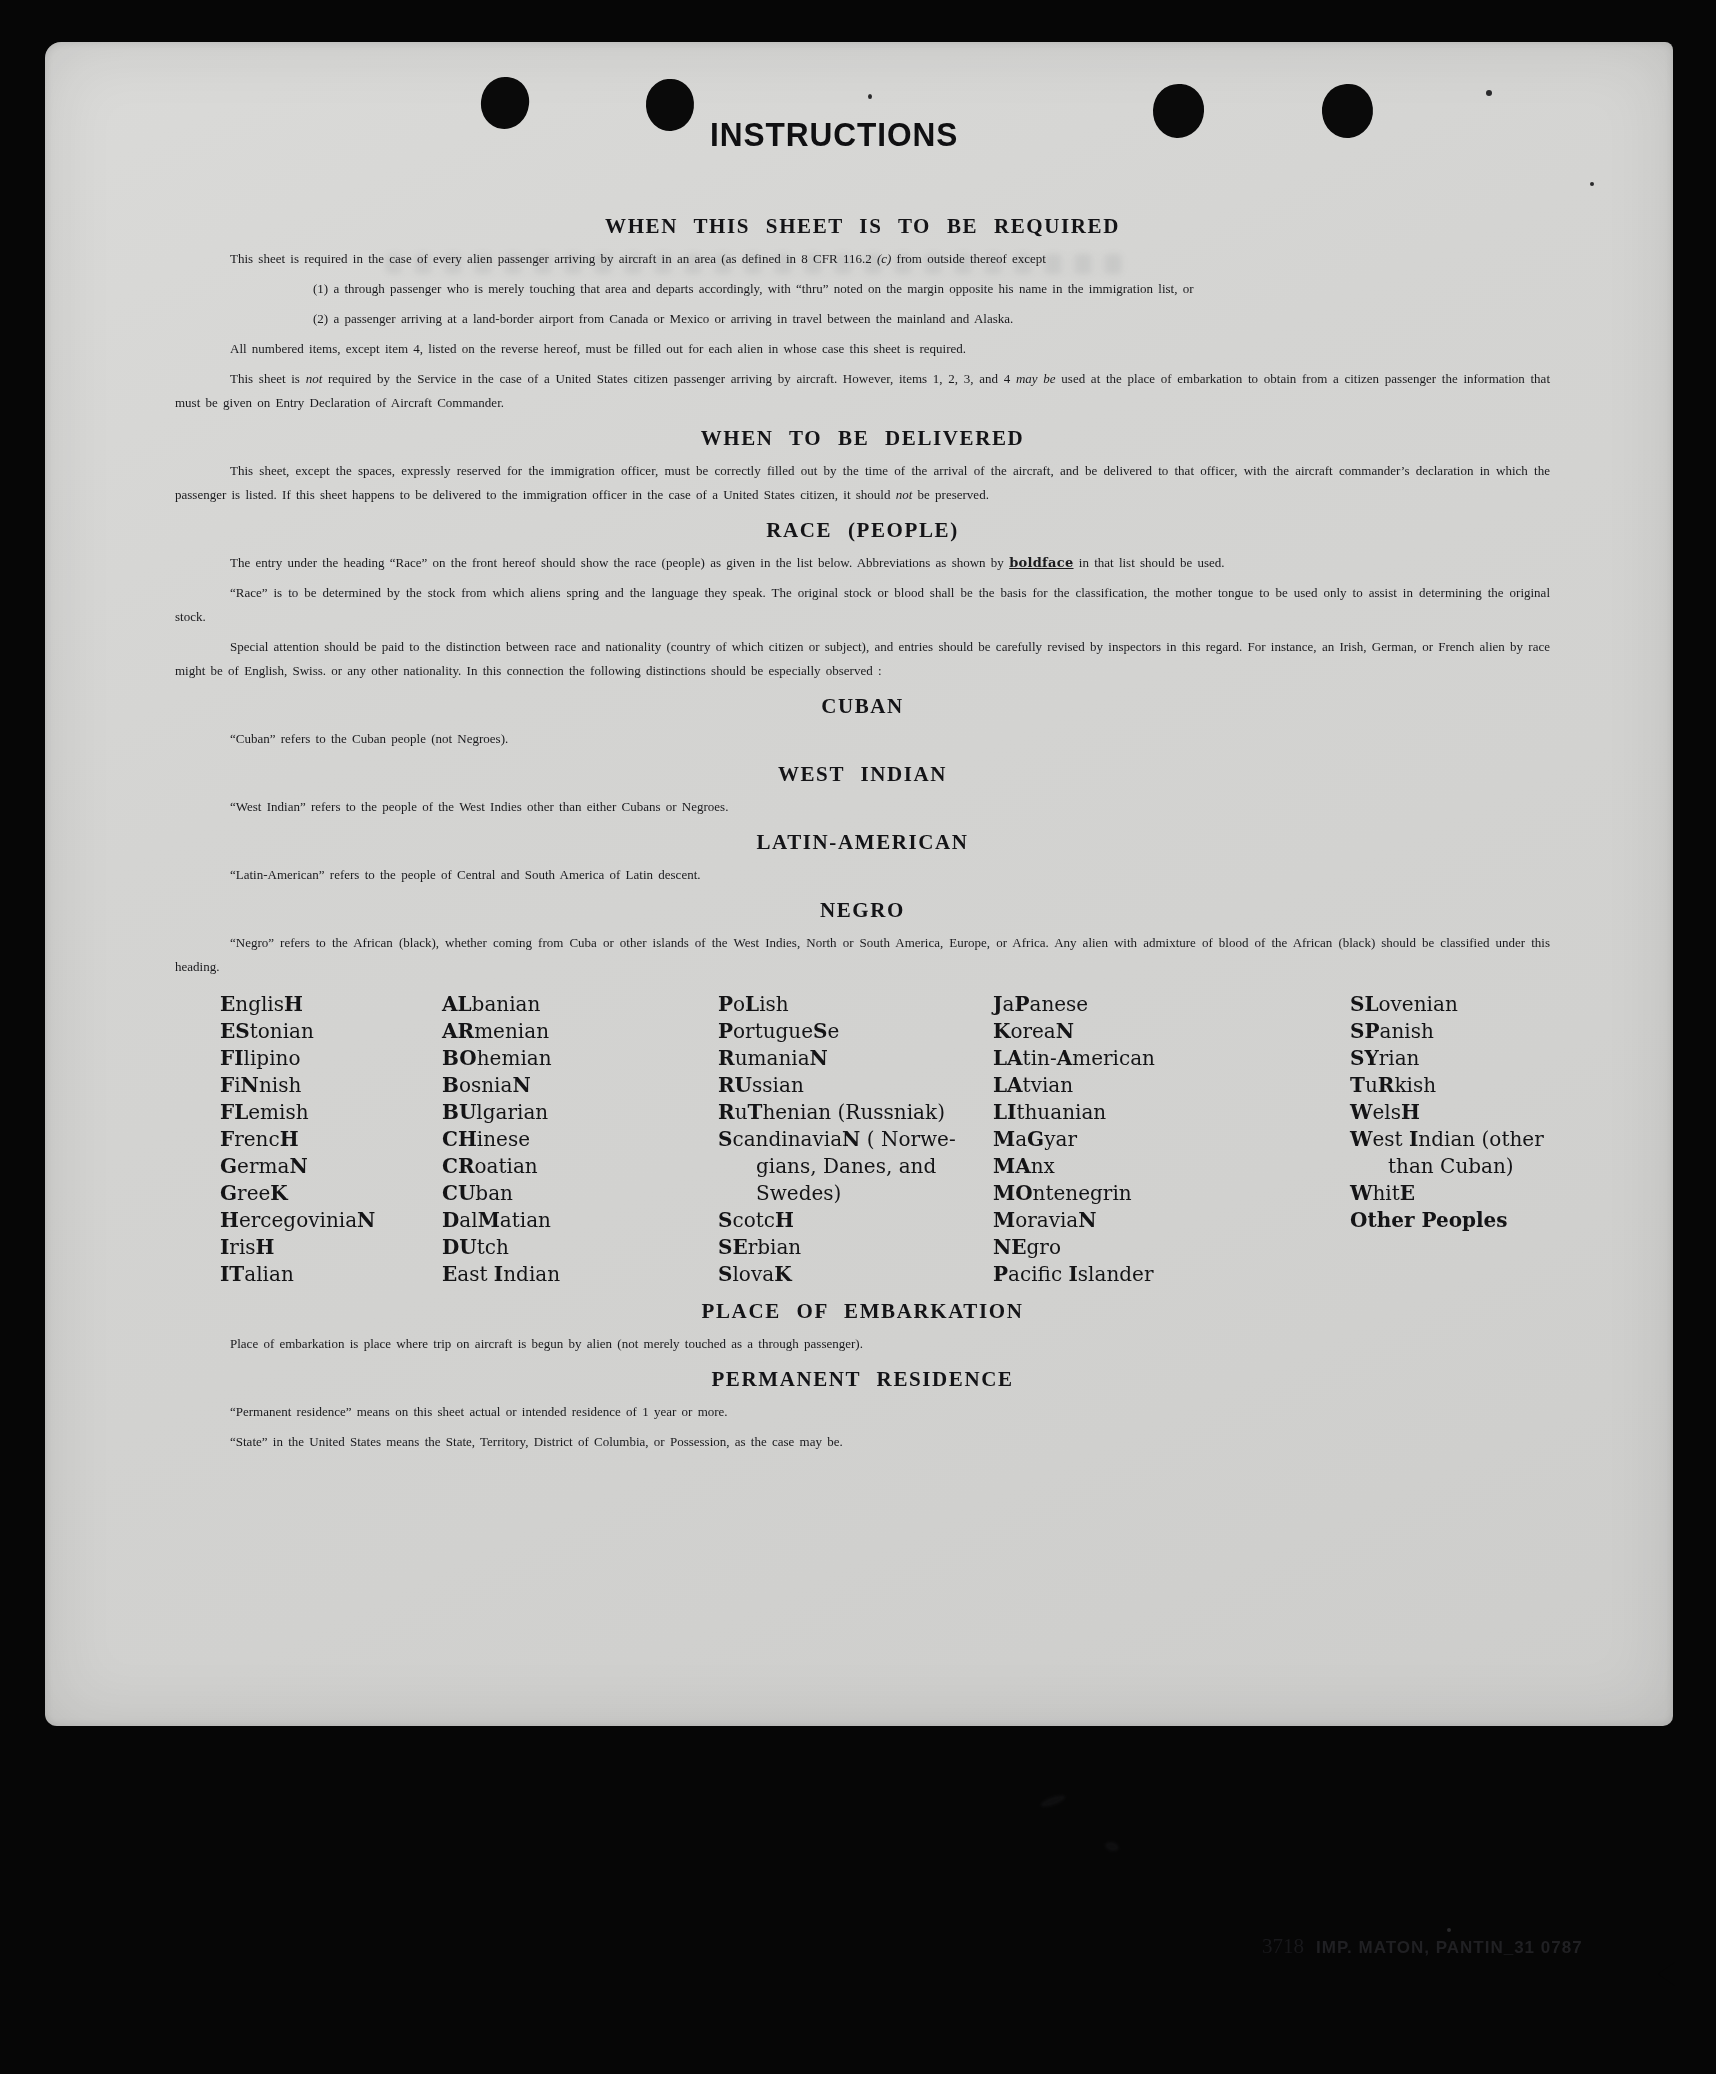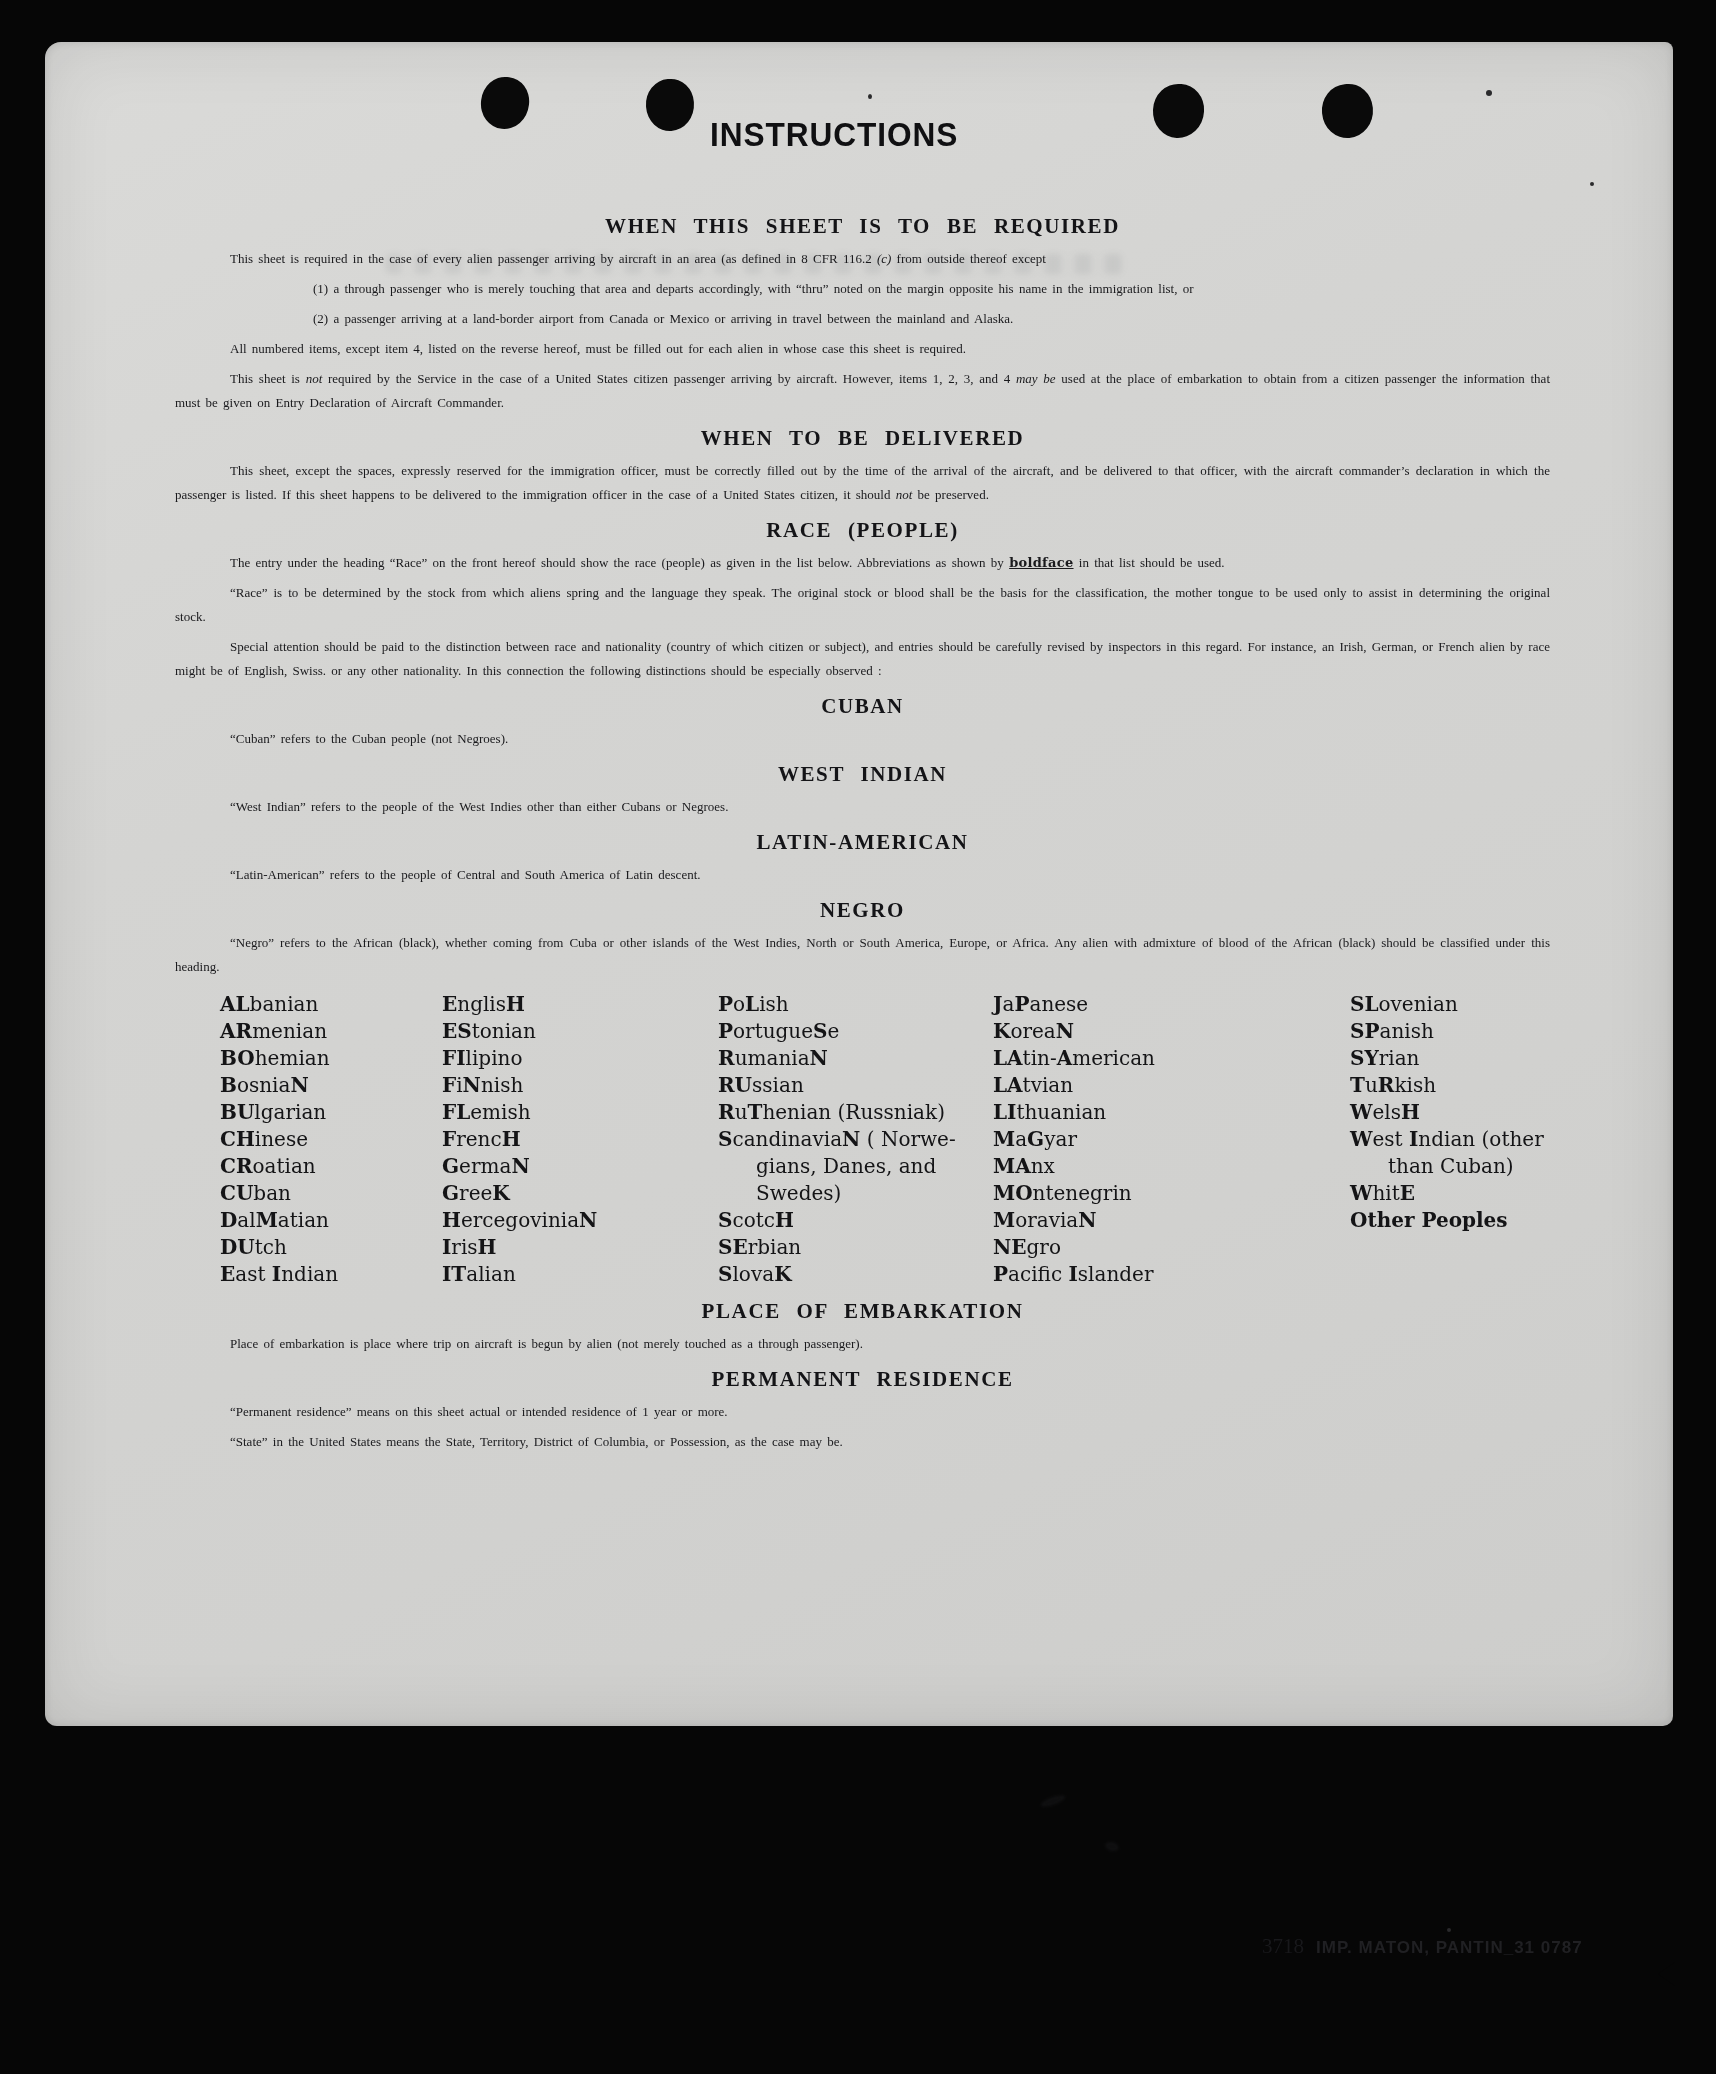--- a/index.html
+++ b/index.html
@@ -146,46 +146,46 @@
     </div>
 
     <div>
       <div class="h">NEGRO</div>
       <p class="p"><span>“Negro” refers to the African (black), whether coming from Cuba or other islands of the West Indies, North or South America, Europe, or Africa. Any alien with admixture of blood of the African (black) should be classified under this heading.</span></p>
     </div>
 
     <div>
       <div class="races">
         <div>
+            <div class="race-item"><span class="race-b">E</span><span>nglis</span><span class="race-b">H</span></div>
+            <div class="race-item"><span class="race-b">ES</span><span>tonian</span></div>
+            <div class="race-item"><span class="race-b">FI</span><span>lipino</span></div>
+            <div class="race-item"><span class="race-b">F</span><span>i</span><span class="race-b">N</span><span>nish</span></div>
+            <div class="race-item"><span class="race-b">FL</span><span>emish</span></div>
+            <div class="race-item"><span class="race-b">F</span><span>renc</span><span class="race-b">H</span></div>
+            <div class="race-item"><span class="race-b">G</span><span>erma</span><span class="race-b">N</span></div>
+            <div class="race-item"><span class="race-b">G</span><span>ree</span><span class="race-b">K</span></div>
+            <div class="race-item"><span class="race-b">H</span><span>ercegovinia</span><span class="race-b">N</span></div>
+            <div class="race-item"><span class="race-b">I</span><span>ris</span><span class="race-b">H</span></div>
+            <div class="race-item"><span class="race-b">IT</span><span>alian</span></div>
+          </div>
+        <div>
             <div class="race-item"><span class="race-b">AL</span><span>banian</span></div>
             <div class="race-item"><span class="race-b">AR</span><span>menian</span></div>
             <div class="race-item"><span class="race-b">BO</span><span>hemian</span></div>
             <div class="race-item"><span class="race-b">B</span><span>osnia</span><span class="race-b">N</span></div>
             <div class="race-item"><span class="race-b">BU</span><span>lgarian</span></div>
             <div class="race-item"><span class="race-b">CH</span><span>inese</span></div>
             <div class="race-item"><span class="race-b">CR</span><span>oatian</span></div>
             <div class="race-item"><span class="race-b">CU</span><span>ban</span></div>
             <div class="race-item"><span class="race-b">D</span><span>al</span><span class="race-b">M</span><span>atian</span></div>
             <div class="race-item"><span class="race-b">DU</span><span>tch</span></div>
             <div class="race-item"><span class="race-b">E</span><span>ast </span><span class="race-b">I</span><span>ndian</span></div>
           </div>
         <div>
-            <div class="race-item"><span class="race-b">E</span><span>nglis</span><span class="race-b">H</span></div>
-            <div class="race-item"><span class="race-b">ES</span><span>tonian</span></div>
-            <div class="race-item"><span class="race-b">FI</span><span>lipino</span></div>
-            <div class="race-item"><span class="race-b">F</span><span>i</span><span class="race-b">N</span><span>nish</span></div>
-            <div class="race-item"><span class="race-b">FL</span><span>emish</span></div>
-            <div class="race-item"><span class="race-b">F</span><span>renc</span><span class="race-b">H</span></div>
-            <div class="race-item"><span class="race-b">G</span><span>erma</span><span class="race-b">N</span></div>
-            <div class="race-item"><span class="race-b">G</span><span>ree</span><span class="race-b">K</span></div>
-            <div class="race-item"><span class="race-b">H</span><span>ercegovinia</span><span class="race-b">N</span></div>
-            <div class="race-item"><span class="race-b">I</span><span>ris</span><span class="race-b">H</span></div>
-            <div class="race-item"><span class="race-b">IT</span><span>alian</span></div>
-          </div>
-        <div>
             <div class="race-item"><span class="race-b">P</span><span>o</span><span class="race-b">L</span><span>ish</span></div>
             <div class="race-item"><span class="race-b">P</span><span>ortugue</span><span class="race-b">S</span><span>e</span></div>
             <div class="race-item"><span class="race-b">R</span><span>umania</span><span class="race-b">N</span></div>
             <div class="race-item"><span class="race-b">RU</span><span>ssian</span></div>
             <div class="race-item"><span class="race-b">R</span><span>u</span><span class="race-b">T</span><span>henian (Russniak)</span></div>
             <div class="race-item"><span class="race-b">S</span><span>candinavia</span><span class="race-b">N</span><span> ( Norwe-</span></div>
             <div class="race-cont">gians, Danes, and</div>
             <div class="race-cont">Swedes)</div>
             <div class="race-item"><span class="race-b">S</span><span>cotc</span><span class="race-b">H</span></div>
             <div class="race-item"><span class="race-b">SE</span><span>rbian</span></div>

